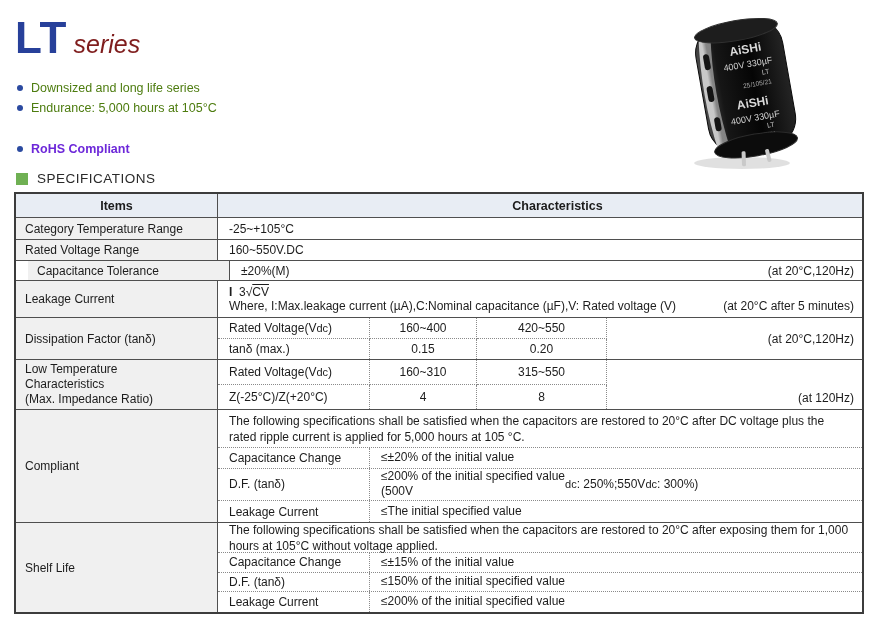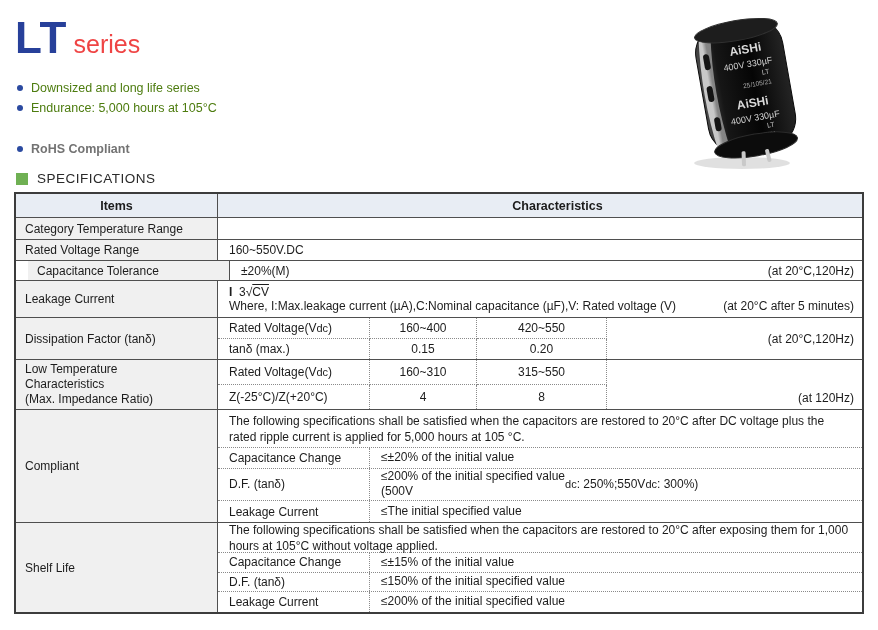--- a/index.html
+++ b/index.html
@@ -8,26 +8,26 @@
     width:878px; height:630px; position:relative; overflow:hidden;
     font-family:"Liberation Sans","DejaVu Sans",sans-serif;
     color:#1c1c1c; font-size:12px;
   }
   sub { font-size:11px; vertical-align:-2px; }
   .ovl { text-decoration:overline; }
 
   
   .title-block { position:absolute; left:15px; top:16px; }
   .title-main { font-size:44px; font-weight:bold; color:#27409a; letter-spacing:1px; line-height:1; }
-  .title-suffix { font-size:25px; color:#ef4444; margin-left:6px; }
+  .title-suffix { font-size:25px; color:#7f1d1d; margin-left:6px;font-style:italic; }
 
   .bullets { position:absolute; left:17px; top:81px; }
   .bullet { display:flex; align-items:center; margin-bottom:6px; font-size:12.5px; color:#4d7c0f; }
   .bullet .dot { width:6px; height:6px; border-radius:50%; background:#2b4aa0; margin-right:8px; flex:0 0 auto; }
-  .bullet.bold { font-weight:bold; color:#737373;margin-top:27px; }
+  .bullet.bold { font-weight:bold; color:#6d28d9;margin-top:27px; }
 
   .section-heading { position:absolute; left:16px; top:171px; display:flex; align-items:center; }
   .section-heading .sq { width:12px; height:12px; background:#6fb053; margin-right:9px; }
   .section-heading .txt { font-size:13.5px; color:#2a2a2a; letter-spacing:0.5px; }
 
   
   .cap-photo { position:absolute; left:680px; top:8px; width:130px; height:165px; }
 
   
   .spec-table {
@@ -145,20 +145,23 @@
 
 <div class="spec-table">
 
   <div class="t-row hdr">
     <div class="items-cell">Items</div>
     <div class="char-cell">Characteristics</div>
   </div>
 
   <div class="t-row r-cat">
     <div class="items-cell">Category Temperature Range</div>
+    <div class="char-cell">
+      <span>-25~+105°C</span>
+    </div>
   </div>
 
   <div class="t-row r-volt">
     <div class="items-cell">Rated Voltage Range</div>
     <div class="char-cell">
       <span>160~550V.DC</span>
     </div>
   </div>
 
   <div class="t-row r-tol">

